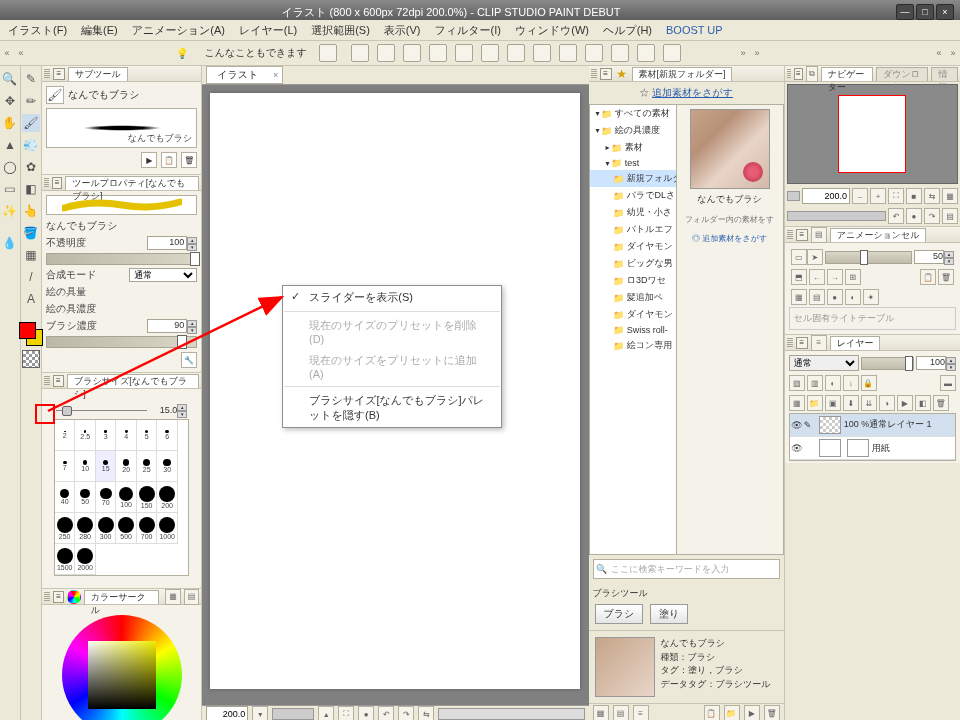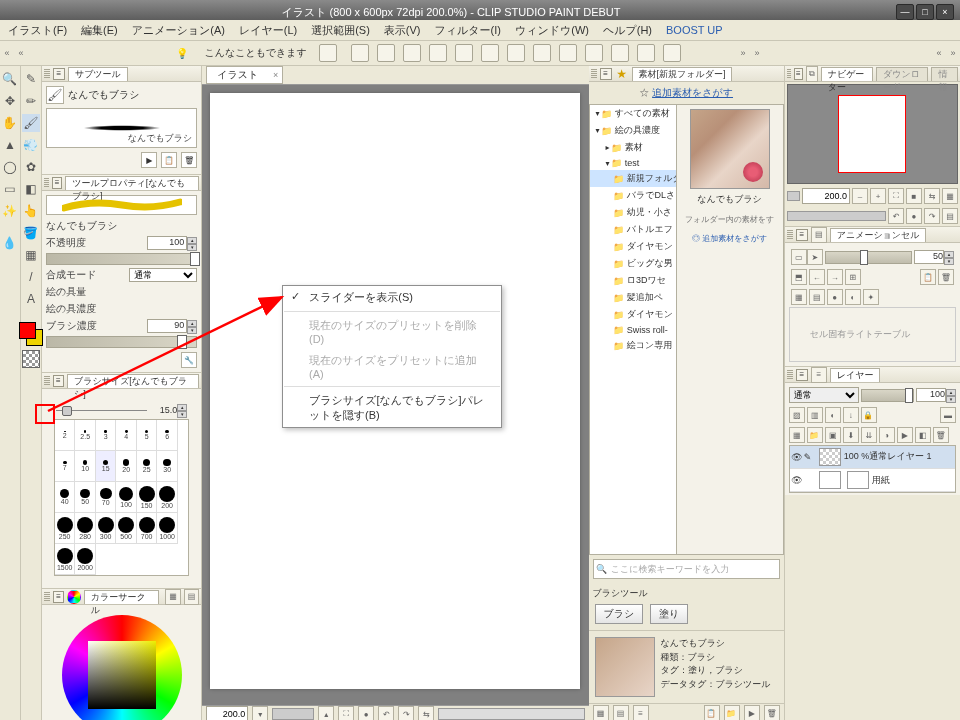--- a/index.html
+++ b/index.html
@@ -625,21 +625,21 @@
         <div class="sm">📋</div>
         <div class="sm">🗑</div>
       </div>
       <div class="sm-icons">
         <div class="sm">▦</div>
         <div class="sm">▤</div>
         <div class="sm">●</div>
         <div class="sm">◐</div>
         <div class="sm">✦</div>
       </div>
-      <div style="font-size:9px;color:#999;border:1px solid #ccc;padding:20px">セル固有ライトテーブル</div>
+      <div style="font-size:9px;color:#999;border:1px solid #ccc;padding:4px">セル固有ライトテーブル</div>
     </div>
   </div>
 
   <div class="panel" style="flex:1">
     <div class="panel-hdr">
       <div class="grip"></div>
       <div class="menu-icon">≡</div>
       <div class="sm">≡</div>
       <div class="tab">レイヤー</div>
     </div>

